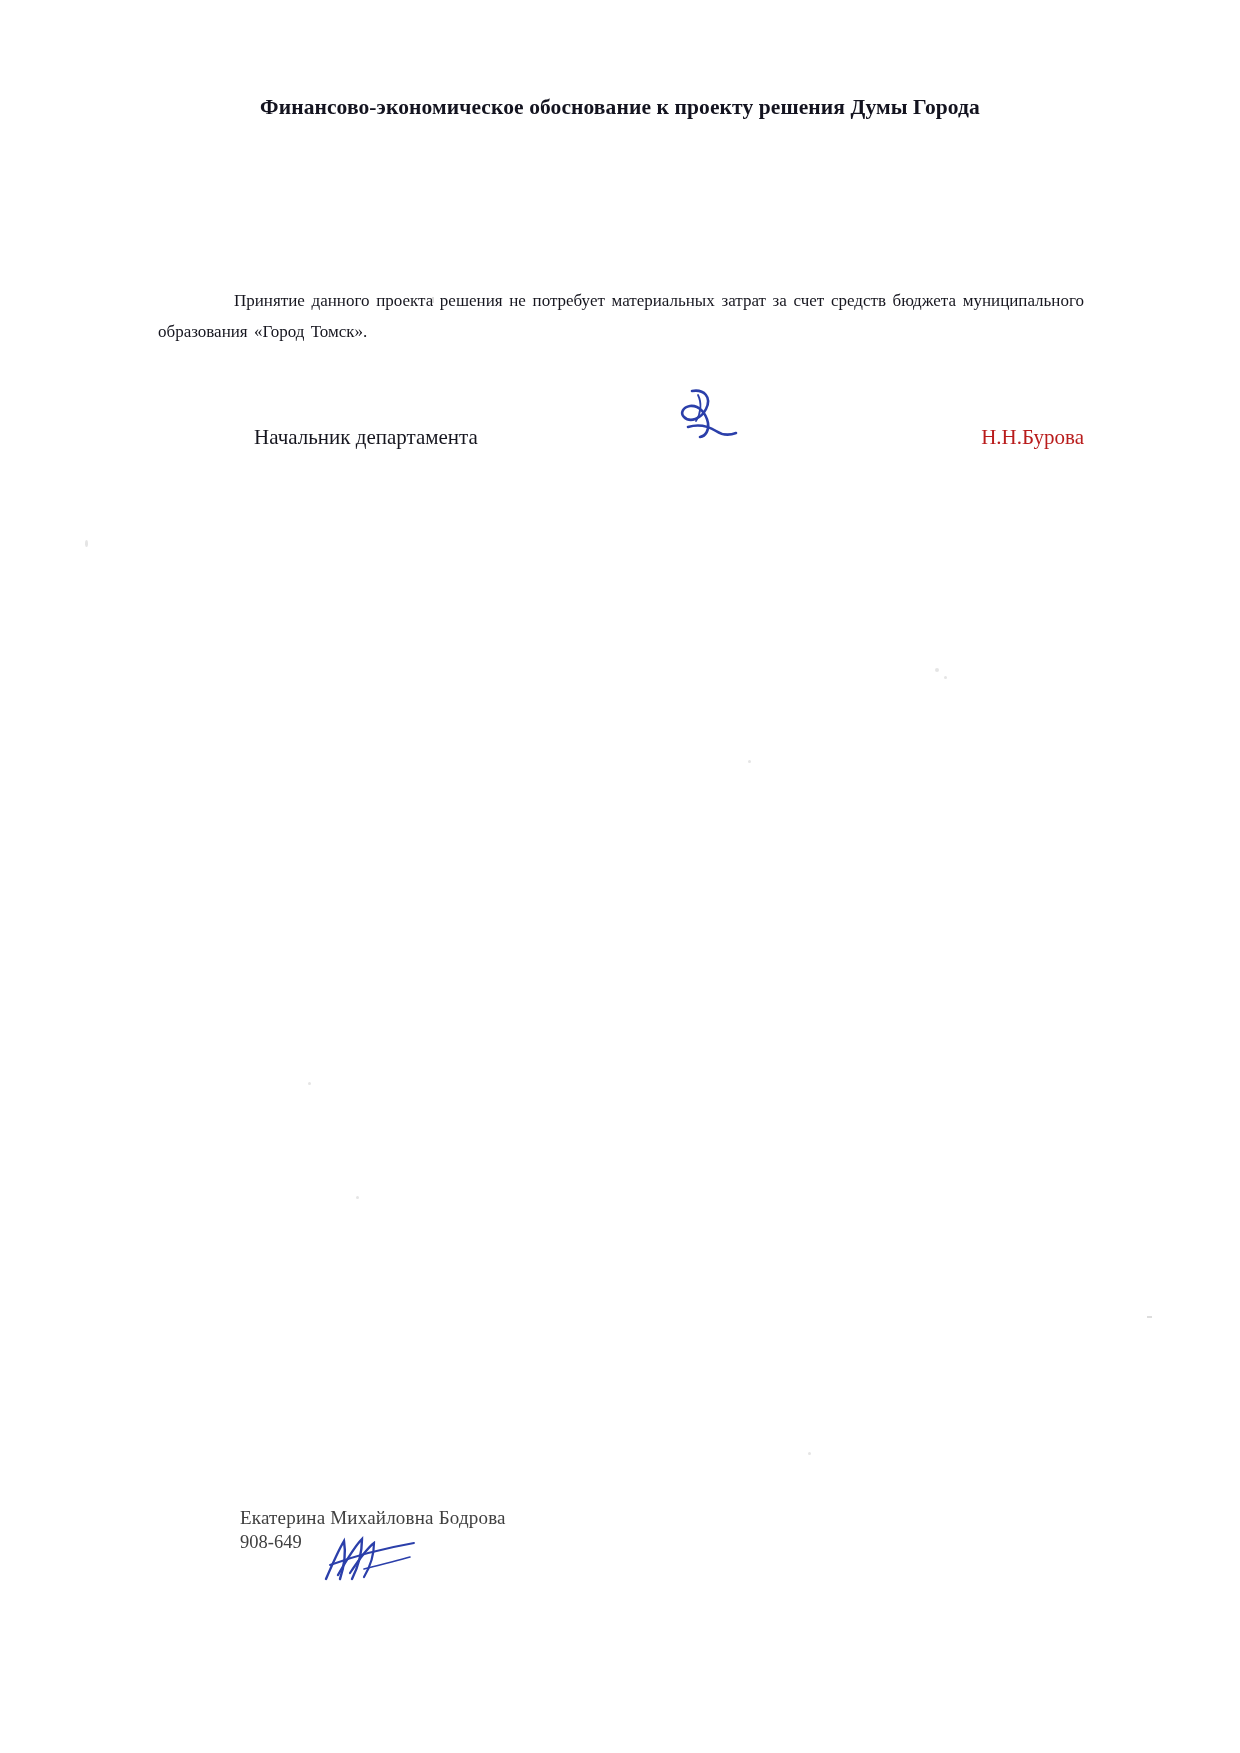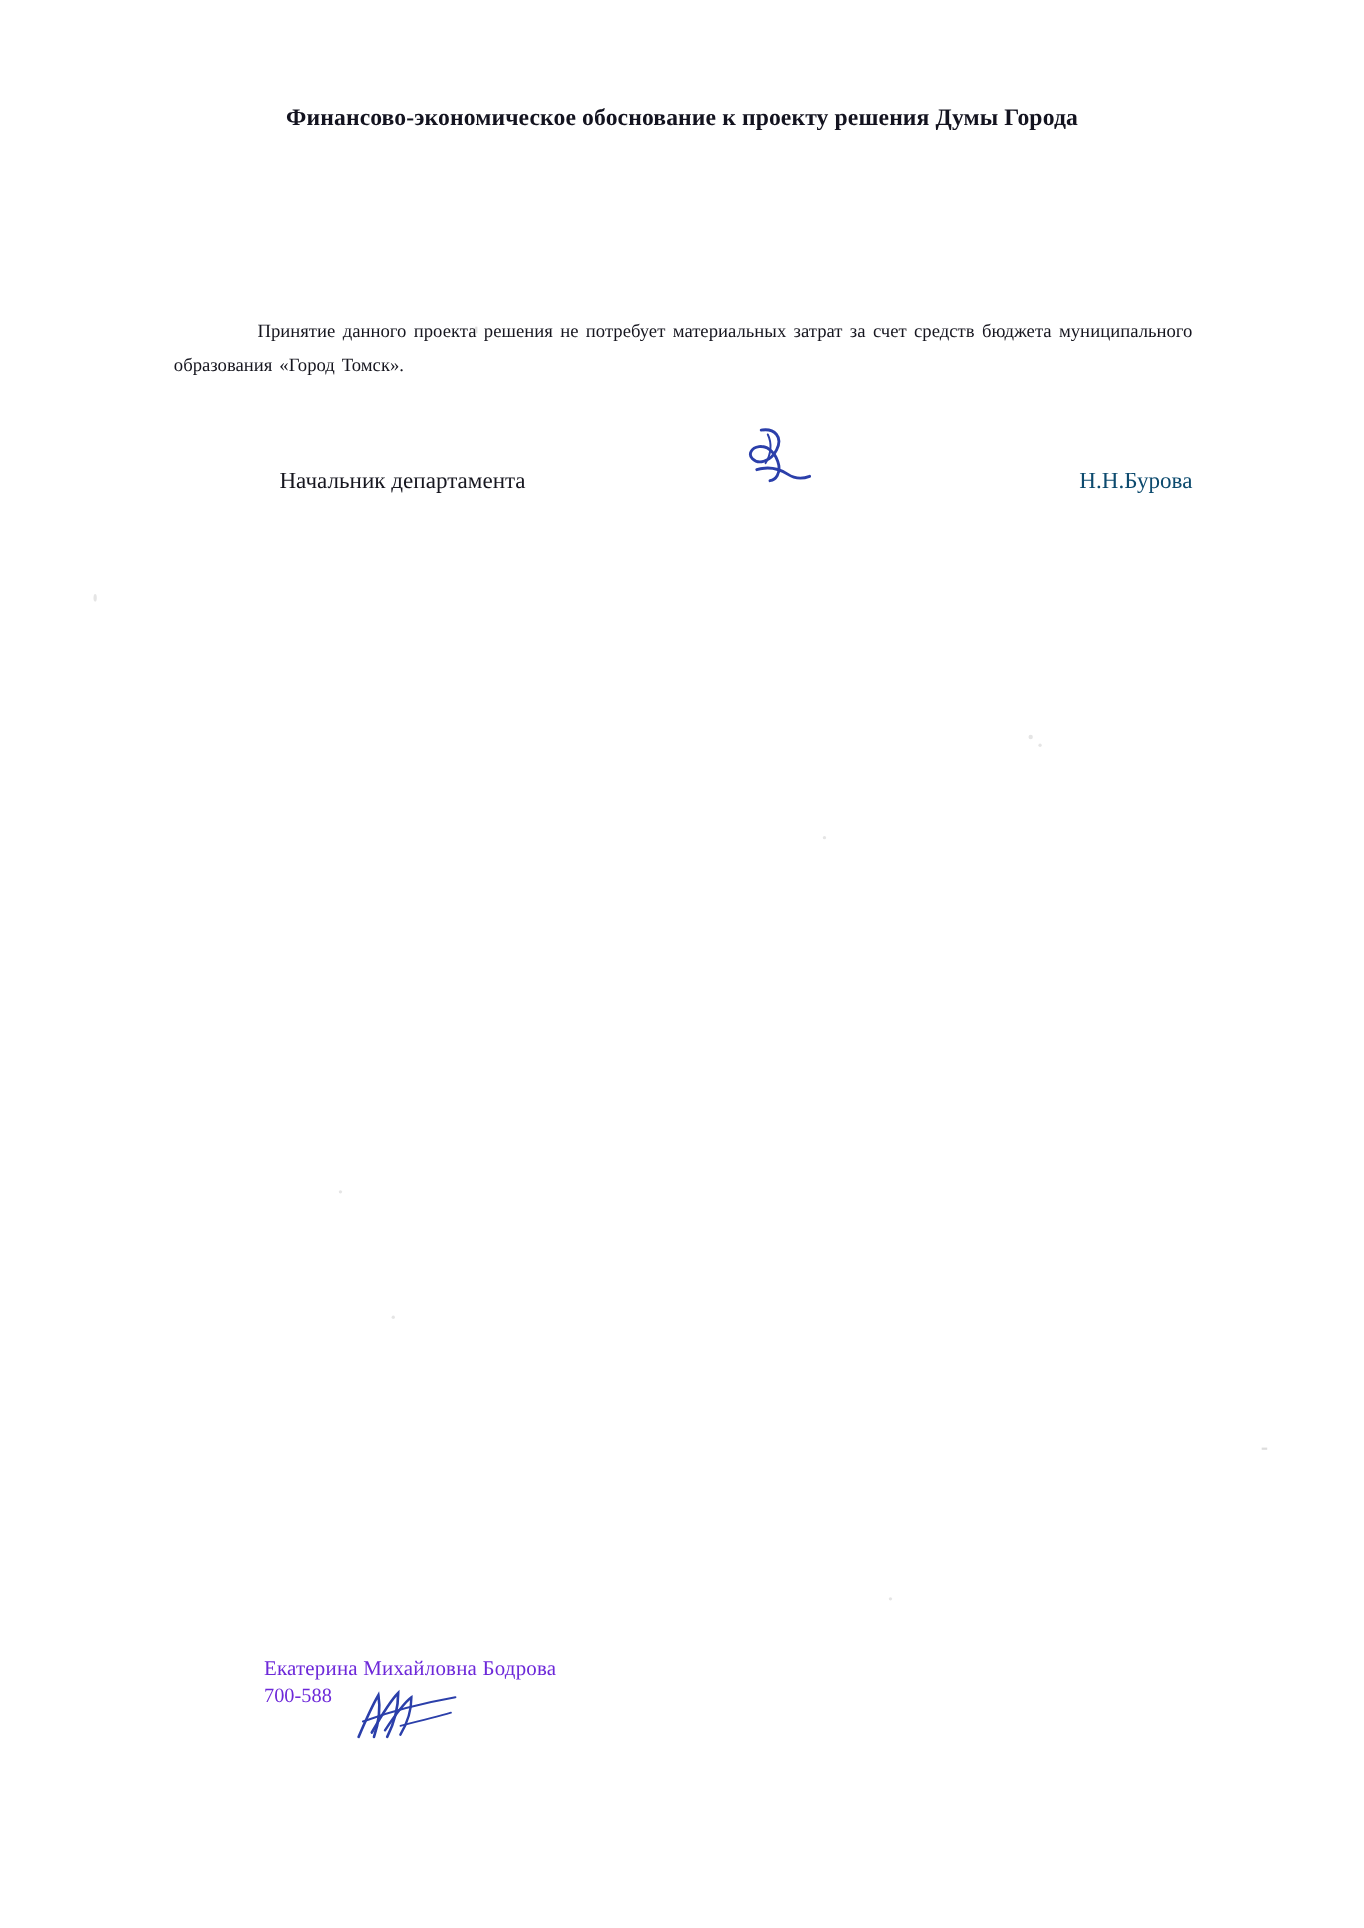--- a/index.html
+++ b/index.html
@@ -71,38 +71,38 @@
     font-size: 21px;
     color: #16161f;
     white-space: nowrap;
     text-align: right;
   }
   .sig-name {
     position: absolute;
     right: 0;
     top: 0;
     font-size: 21px;
-    color: #0c4a6e;
+    color: #b91c1c;
     white-space: nowrap;
   }
   .sig-mark {
     position: absolute;
     left: 510px;
     top: -42px;
     width: 120px;
     height: 70px;
   }
 
   .contact-block {
     position: absolute;
     left: 240px;
     top: 1505px;
     font-size: 19px;
     line-height: 25px;
-    color: #6d28d9;
+    color: #404040;
   }
   .contact-name {
     display: block;
     letter-spacing: .2px;
   }
   .contact-phone {
     display: block;
     font-size: 18.5px;
   }
   .contact-sig {
@@ -140,21 +140,21 @@
         <path d="M20 44 C30 41 40 43 48 48 C54 52 60 53 68 50" stroke="#2b3faa" stroke-width="2.6" stroke-linecap="round" fill="none"></path>
         <path d="M30 12 C34 20 33 30 28 38" stroke="#2b3faa" stroke-width="1.8" stroke-linecap="round" fill="none"></path>
       </svg>
     </div>
 
     <div class="sig-name">Н.Н.Бурова</div>
   </div>
 
   <div class="contact-block">
     <span class="contact-name">Екатерина Михайловна Бодрова</span>
-    <span class="contact-phone">700-588</span>
+    <span class="contact-phone">908-649</span>
     <span class="contact-sig">
       <svg width="130" height="60" viewBox="0 0 130 60" fill="none" xmlns="http://www.w3.org/2000/svg">
         <path d="M8 44 C14 30 20 16 26 6 C28 18 26 32 22 44" stroke="#2b3faa" stroke-width="2.4" stroke-linecap="round" fill="none"></path>
         <path d="M20 40 C28 26 36 12 44 4 C44 18 40 32 34 44" stroke="#2b3faa" stroke-width="2.4" stroke-linecap="round" fill="none"></path>
         <path d="M32 38 C40 26 48 14 56 8 C56 20 52 32 46 42" stroke="#2b3faa" stroke-width="2.2" stroke-linecap="round" fill="none"></path>
         <path d="M12 30 C34 22 62 14 96 8" stroke="#2b3faa" stroke-width="1.9" stroke-linecap="round" fill="none"></path>
         <path d="M46 34 C62 30 78 26 92 22" stroke="#2b3faa" stroke-width="1.6" stroke-linecap="round" fill="none"></path>
       </svg>
     </span>
   </div>

